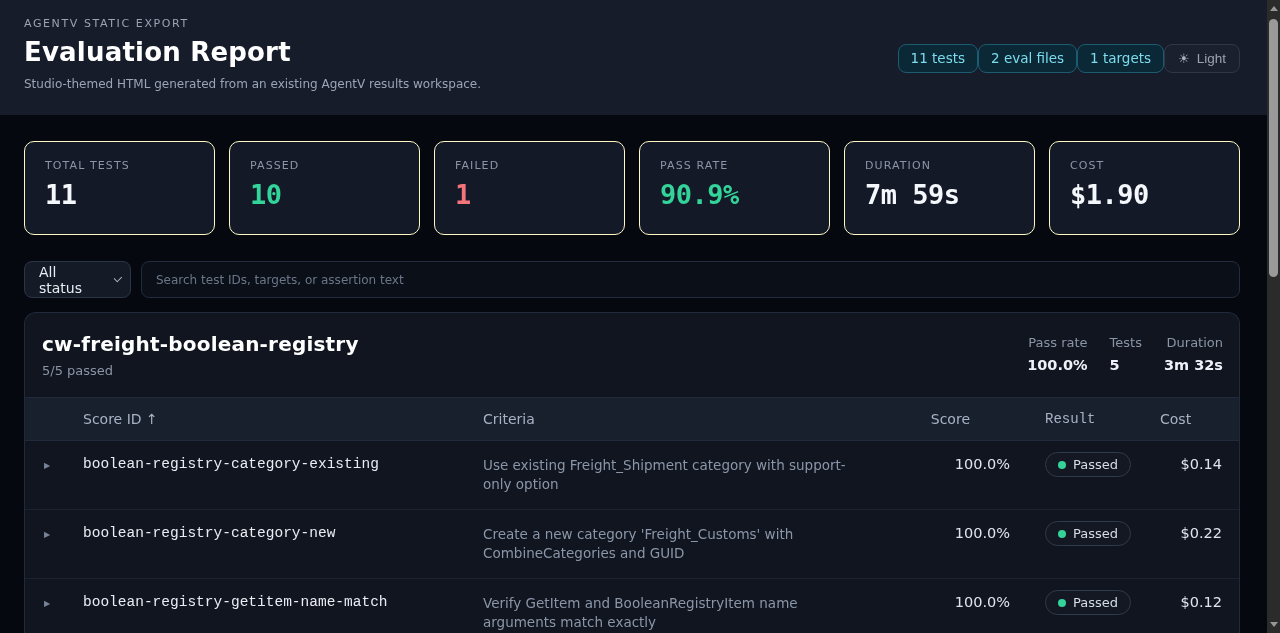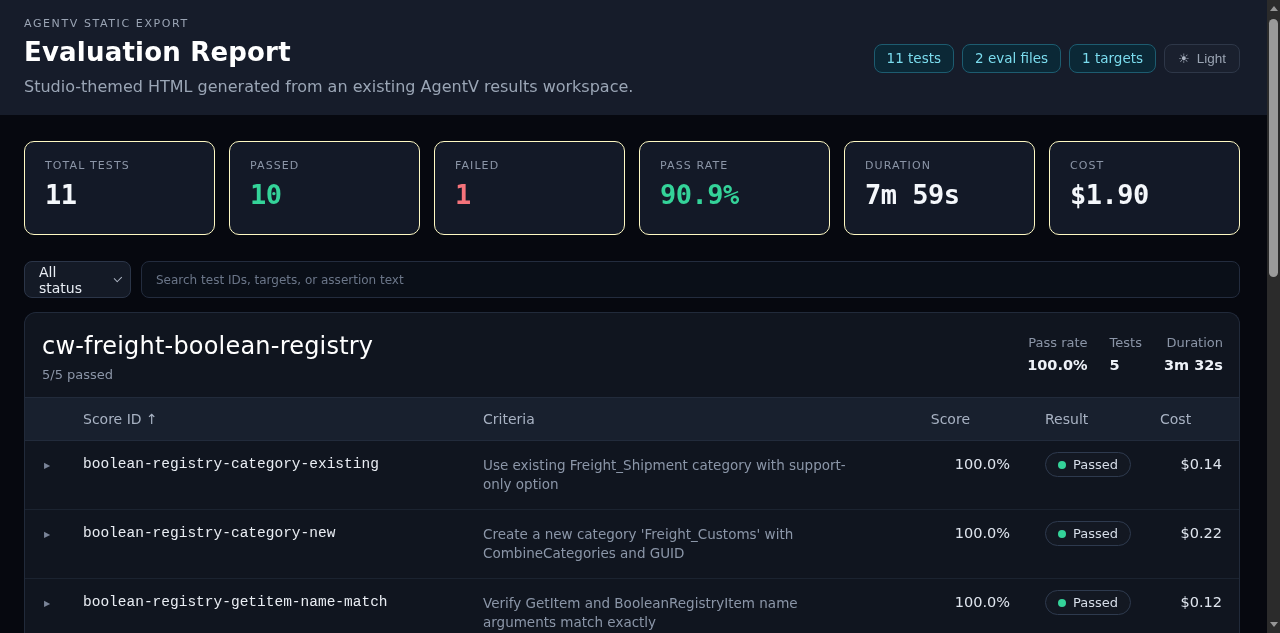--- a/index.html
+++ b/index.html
@@ -9,22 +9,22 @@
     font-family:"DejaVu Sans","Liberation Sans",sans-serif;
     color:#eef2f7;
     position:relative;
   }
   .app { position:absolute; top:0; left:0; width:1267px; height:536px; }
 
   
   .hero { position:relative; height:115px; background:#161c2a; padding:17px 27px 0 24px; }
   .eyebrow { font-size:11px; letter-spacing:1.6px; color:#9aa4b4; font-weight:400; }
   .title { font-size:26px; font-weight:bold; color:#ffffff; margin:7px 0 10px; letter-spacing:.2px; }
-  .subtitle { font-size:16px; color:#9aa5b5; }
-  .hero-badges { position:absolute; top:44px; right:27px; display:flex; gap:8px; align-items:flex-end; }
+  .subtitle { font-size:12px; color:#9aa5b5; }
+  .hero-badges { position:absolute; top:44px; right:27px; display:flex; align-items:flex-end; }
   .chip {
     font-size:13.5px; color:#7bdcee; background:#0b2836; border:1px solid #1d5c70;
     border-radius:8px; padding:5px 12px; line-height:17px; white-space:nowrap;
   }
   .theme-btn {
     font-size:13.5px; color:#9aa3b2; background:rgba(255,255,255,0.02); border:1px solid #2e3748;
     border-radius:8px; padding:5px 13px; line-height:17px; display:inline-flex; gap:7px; align-items:center;
     cursor:pointer; white-space:nowrap;
   }
   .sun { font-size:13px; color:#aab2c0; }
@@ -53,36 +53,36 @@
   .search {
     flex:1; height:37px; background:#0a0f18; border:1px solid #232c3e; border-radius:8px;
     padding:0 14px; font-size:12px; color:#e8edf4; outline:none;
     font-family:"DejaVu Sans","Liberation Sans",sans-serif;
   }
   .search::placeholder { color:#6b7689; }
 
   
   .suite { background:#10151f; border:1px solid #212a3a; border-radius:12px 12px 0 0; border-bottom:none; }
   .suite-header { position:relative; padding:19px 16px 20px 17px; height:84px; }
-  .suite-name { font-size:24px; font-weight:normal; color:#ffffff; letter-spacing:.2px; }
+  .suite-name { font-size:20px; font-weight:bold; color:#ffffff; letter-spacing:.2px; }
   .suite-sub { font-size:13px; color:#8b95a7; margin-top:7px; }
   .suite-stats { position:absolute; top:22px; right:16px; display:flex; gap:22px; }
   .sstat { display:flex; flex-direction:column; gap:7px; }
   .sstat .lab { font-size:13px; color:#8b95a7; }
   .sstat .val { font-size:14.5px; color:#eef2f8; font-weight:600; }
   .sstat.right { text-align:right; }
 
   .trow { display:grid; grid-template-columns:40px 400px 420px 107px 150px 1fr; padding-left:18px; align-items:start; }
   .thead {
     background:#18202e; border-top:1px solid #222b3b; border-bottom:1px solid #222b3b;
     height:44px; align-items:center;
   }
   .th { font-size:14px; color:#a8b2c3; }
   .th.score { text-align:right; padding-right:40px; }
-  .th.result { padding-left:35px; }
+  .th.result { padding-left:35px;font-family:Liberation Mono, monospace; }
   .th.cost { text-align:right; padding-right:50px; }
 
   .row { border-bottom:1px solid #1b2330; padding-top:15px; padding-bottom:15px; min-height:64px; cursor:pointer; }
   .caret { font-size:8px; color:#7a8498; padding-top:5px; padding-left:1px; }
   .tid { font-size:14.5px; color:#e9edf3; padding-top:0;font-family:Liberation Mono, monospace; }
   .crit { font-size:13.5px; color:#8b96a8; line-height:19px; padding-right:46px; }
   .score-cell { font-size:14.5px; color:#dfe5ee; text-align:right; }
   .result-cell { padding-left:35px; margin-top:-4px; }
   .badge {
     display:inline-flex; align-items:center; gap:7px; padding:4px 12px; border:1px solid #2e3a4e;

